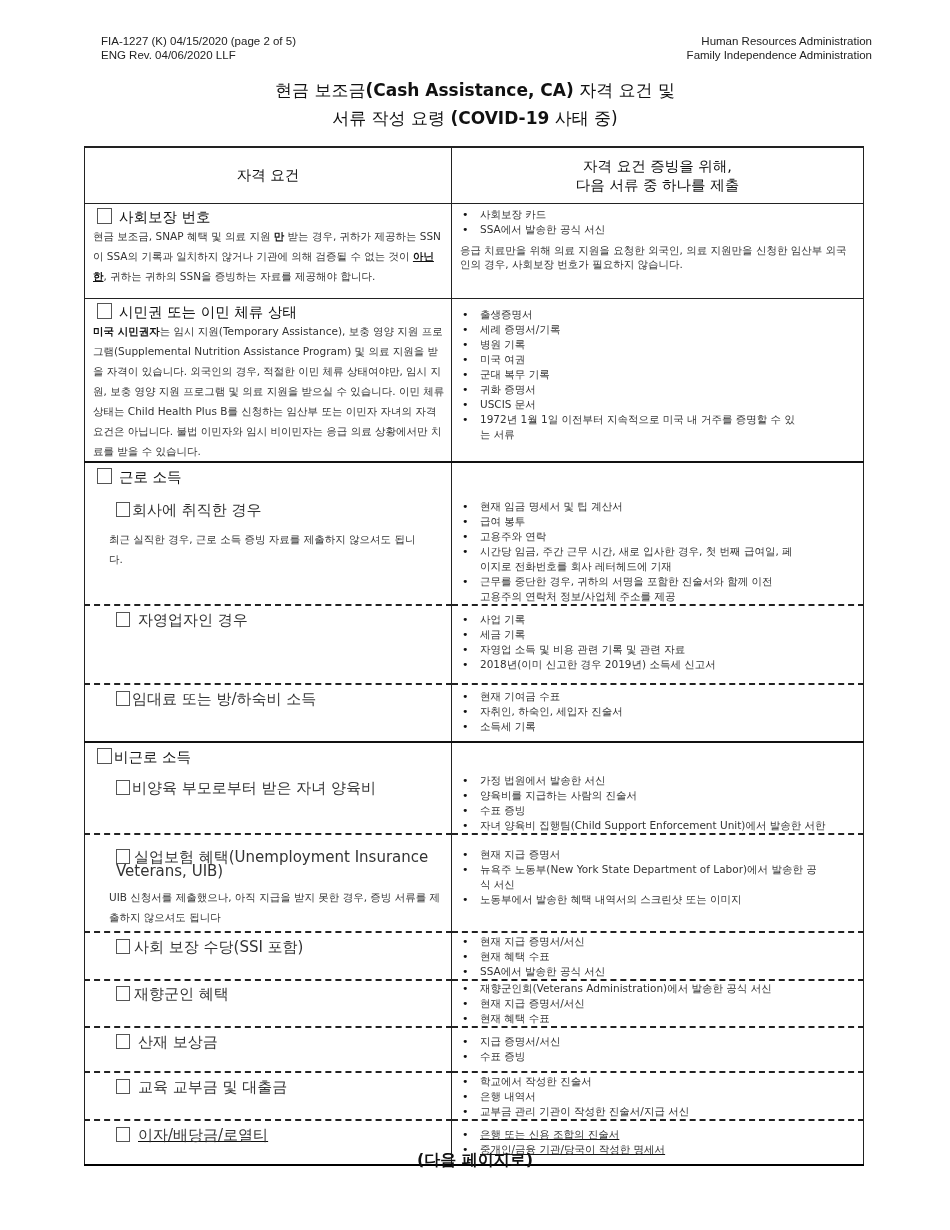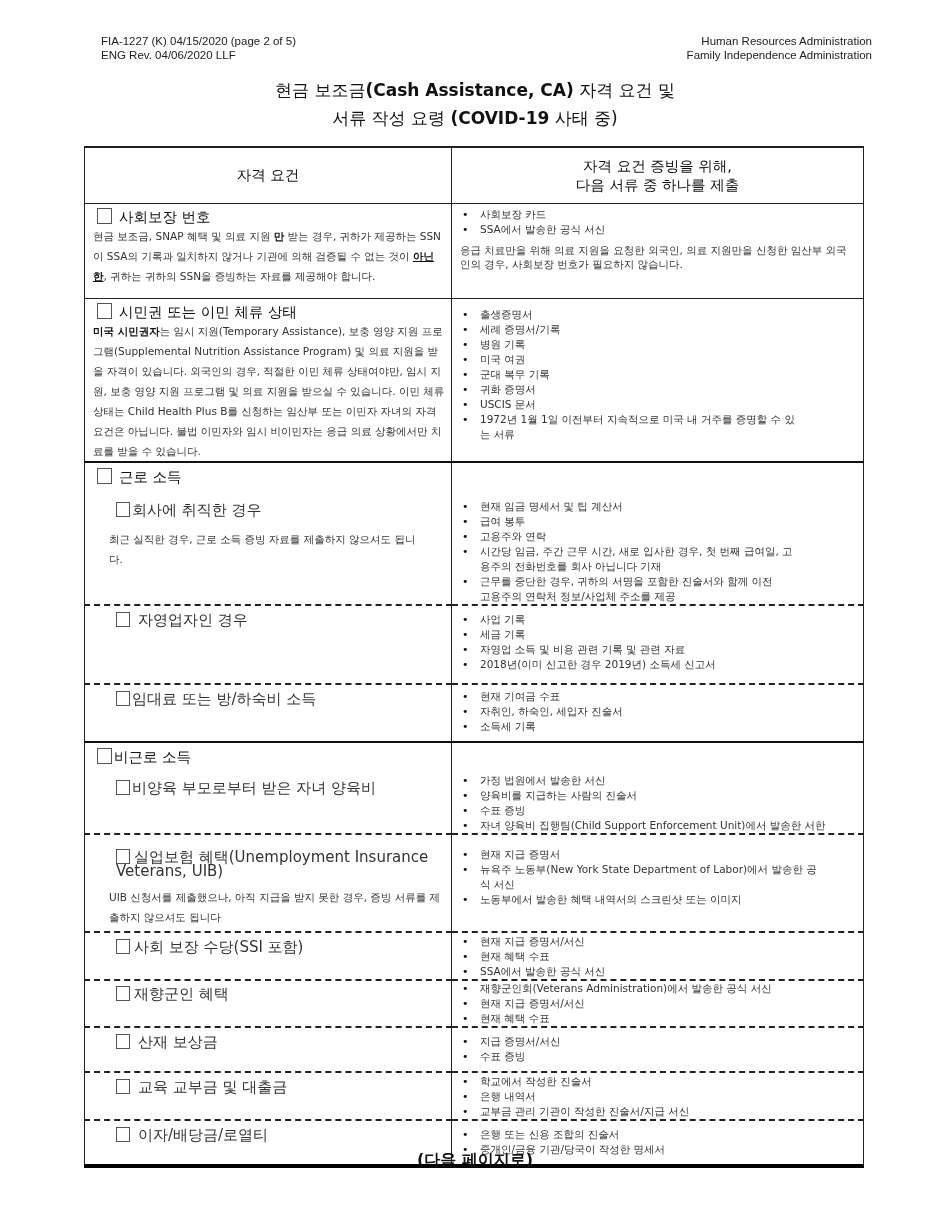--- a/index.html
+++ b/index.html
@@ -28,21 +28,21 @@
   table.req th {
     border-top: 2px solid #222; border-bottom: 1.5px solid #222;
     font-weight: normal; font-size: 14.5px; line-height: 19px; text-align: center;
     height: 55px; vertical-align: middle; color: #111;
   }
   td.mid { border-left: 2.5px solid #111; }
   th.mid { border-left: 2.5px solid #111; }
   tr.solid-top td { border-top: 1.5px solid #222; }
   tr.thick-top td { border-top: 2.5px solid #111; }
   tr.dash-top td { border-top: 2px dashed #222; }
-  tr.last td { border-bottom: 4px solid #000000; }
+  tr.last td { border-bottom: 2px solid #000000; text-decoration: underline; }
   .cbox {
     display: inline-block; width: 12px; height: 13px; border: 1px solid #555;
     vertical-align: -2px; margin-right: 5px; background: #fff;
   }
   .cbox.big { width: 13px; height: 14px; margin-right: 7px; }
   .sec-title { font-size: 14.5px; line-height: 18px; padding: 4px 0 0 12px; color: #111; }
   .sec-title.tight .cbox { margin-right: 2px; }
   .sub-title { font-size: 15px; line-height: 14px; color: #333; padding-left: 31px; }
   .para { font-size: 10.5px; line-height: 20px; color: #333; padding: 0 6px 0 8px; }
   .para b { color: #111; }
@@ -136,21 +136,21 @@
       <div class="sub-title" style="padding-top:16px">
         <span class="cbox" style="margin-right:2px"></span><span>회사에 취직한 경우</span>
       </div>
       <div class="para" style="padding:12px 30px 0 24px">최근 실직한 경우, 근로 소득 증빙 자료를 제출하지 않으셔도 됩니다.</div>
     </td>
     <td class="mid">
       <ul class="docs" style="padding-top:36px">
         <li>현재 임금 명세서 및 팁 계산서</li>
         <li>급여 봉투</li>
         <li>고용주와 연락</li>
-        <li style="padding-right:70px">시간당 임금, 주간 근무 시간, 새로 입사한 경우, 첫 번째 급여일, 고용주의 전화번호를 회사 아닙니다 기재</li>
+        <li style="padding-right:70px">시간당 임금, 주간 근무 시간, 새로 입사한 경우, 첫 번째 급여일, 페이지로 전화번호를 회사 레터헤드에 기재</li>
         <li style="padding-right:80px">근무를 중단한 경우, 귀하의 서명을 포함한 진술서와 함께 이전 고용주의 연락처 정보/사업체 주소를 제공</li>
       </ul>
     </td>
   </tr>
 
   <tr class="dash-top">
     <td style="height:77px">
       <div class="sub-title" style="padding-top:6px">
         <span class="cbox" style="margin-right:8px"></span><span>자영업자인 경우</span>
       </div>

